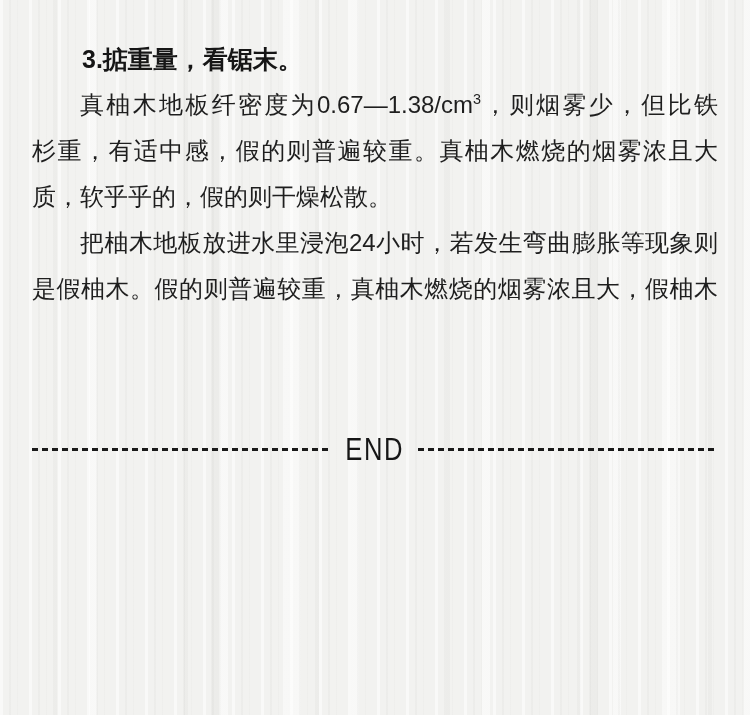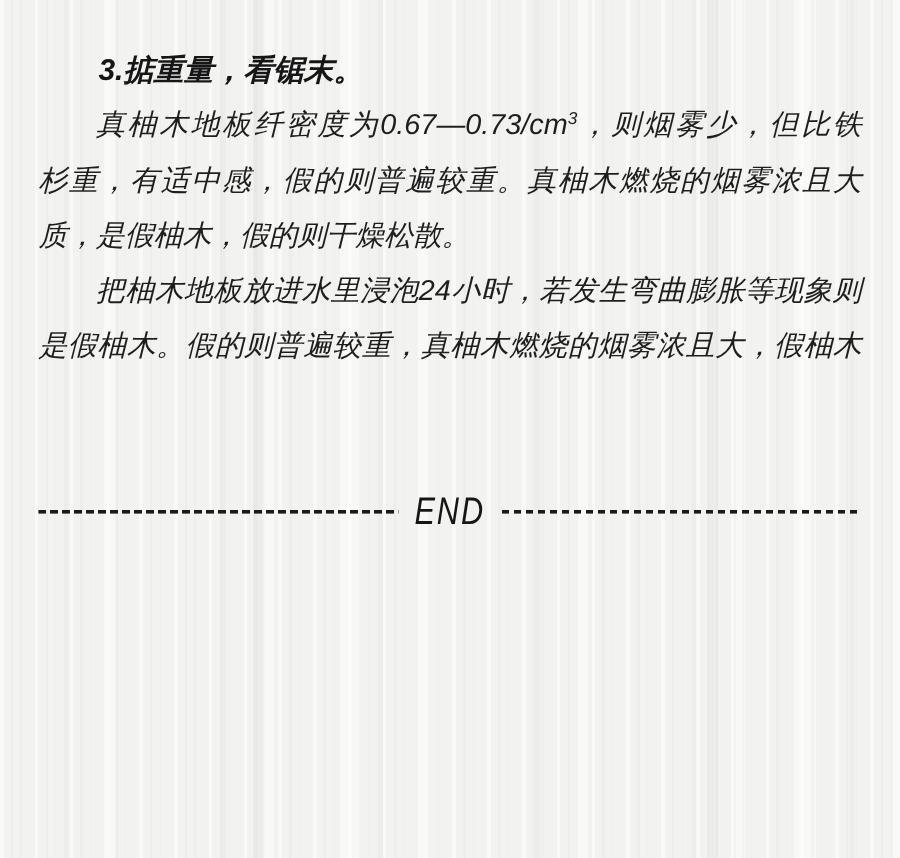--- a/index.html
+++ b/index.html
@@ -23,21 +23,20 @@
         rgba(70,70,60,0.02) 17px 18px, rgba(0,0,0,0) 18px 29px),
       repeating-linear-gradient(90deg,
         rgba(0,0,0,0) 0 53px, rgba(85,85,75,0.035) 53px 57px,
         rgba(0,0,0,0) 57px 89px, rgba(255,255,255,0.5) 89px 97px,
         rgba(0,0,0,0) 97px 131px),
       repeating-linear-gradient(90deg,
         rgba(0,0,0,0) 0 211px, rgba(75,75,65,0.035) 211px 219px,
         rgba(0,0,0,0) 219px 283px, rgba(255,255,255,0.45) 283px 301px,
         rgba(0,0,0,0) 301px 379px);
     color: #1c1c1c;
-    font-style: italic;
   }
   .heading {
     margin: 0;
     font-size: 25px;
     font-weight: bold;
     line-height: 46px;
     text-indent: 2em;
     color: #161616;
     white-space: nowrap;
   }
@@ -54,21 +53,21 @@
     text-align: justify;
     text-align-last: justify;
     text-justify: inter-character;
   }
   sup {
     font-size: 0.6em;
     line-height: 0;
     vertical-align: super;
   }
   .divider {
-    margin-top: 91px;
+    margin-top: 114px;
     height: 46px;
     display: flex;
     align-items: center;
     gap: 6px;
   }
   .dash {
     flex: 1;
     height: 3px;
     background: repeating-linear-gradient(90deg, #1a1a1a 0 6px, rgba(0,0,0,0) 6px 10px);
   }
@@ -82,23 +81,23 @@
     line-height: 46px;
   }
 </style>
 </head>
 <body>
 
 <div class="page">
 
   <div class="section">
     <h2 class="heading h3">3.掂重量，看锯末。</h2>
-    <p class="line fill indent"><span>真柚木地板纤密度为0.67—0.73/cm</span><sup>3</sup><span>，则烟雾少，但比铁</span></p>
+    <p class="line fill indent"><span>真柚木地板纤密度为0.67—1.38/cm</span><sup>3</sup><span>，则烟雾少，但比铁</span></p>
     <p class="line fill">杉重，有适中感，假的则普遍较重。真柚木燃烧的烟雾浓且大</p>
-    <p class="line">质，是假柚木，假的则干燥松散。</p>
+    <p class="line">质，软乎乎的，假的则干燥松散。</p>
   </div>
 
   <div class="section">
     <p class="line fill indent">把柚木地板放进水里浸泡24小时，若发生弯曲膨胀等现象则</p>
     <p class="line fill">是假柚木。假的则普遍较重，真柚木燃烧的烟雾浓且大，假柚木</p>
   </div>
 
   <div class="divider">
     <span class="dash"></span>
     <span class="end-label">END</span>

